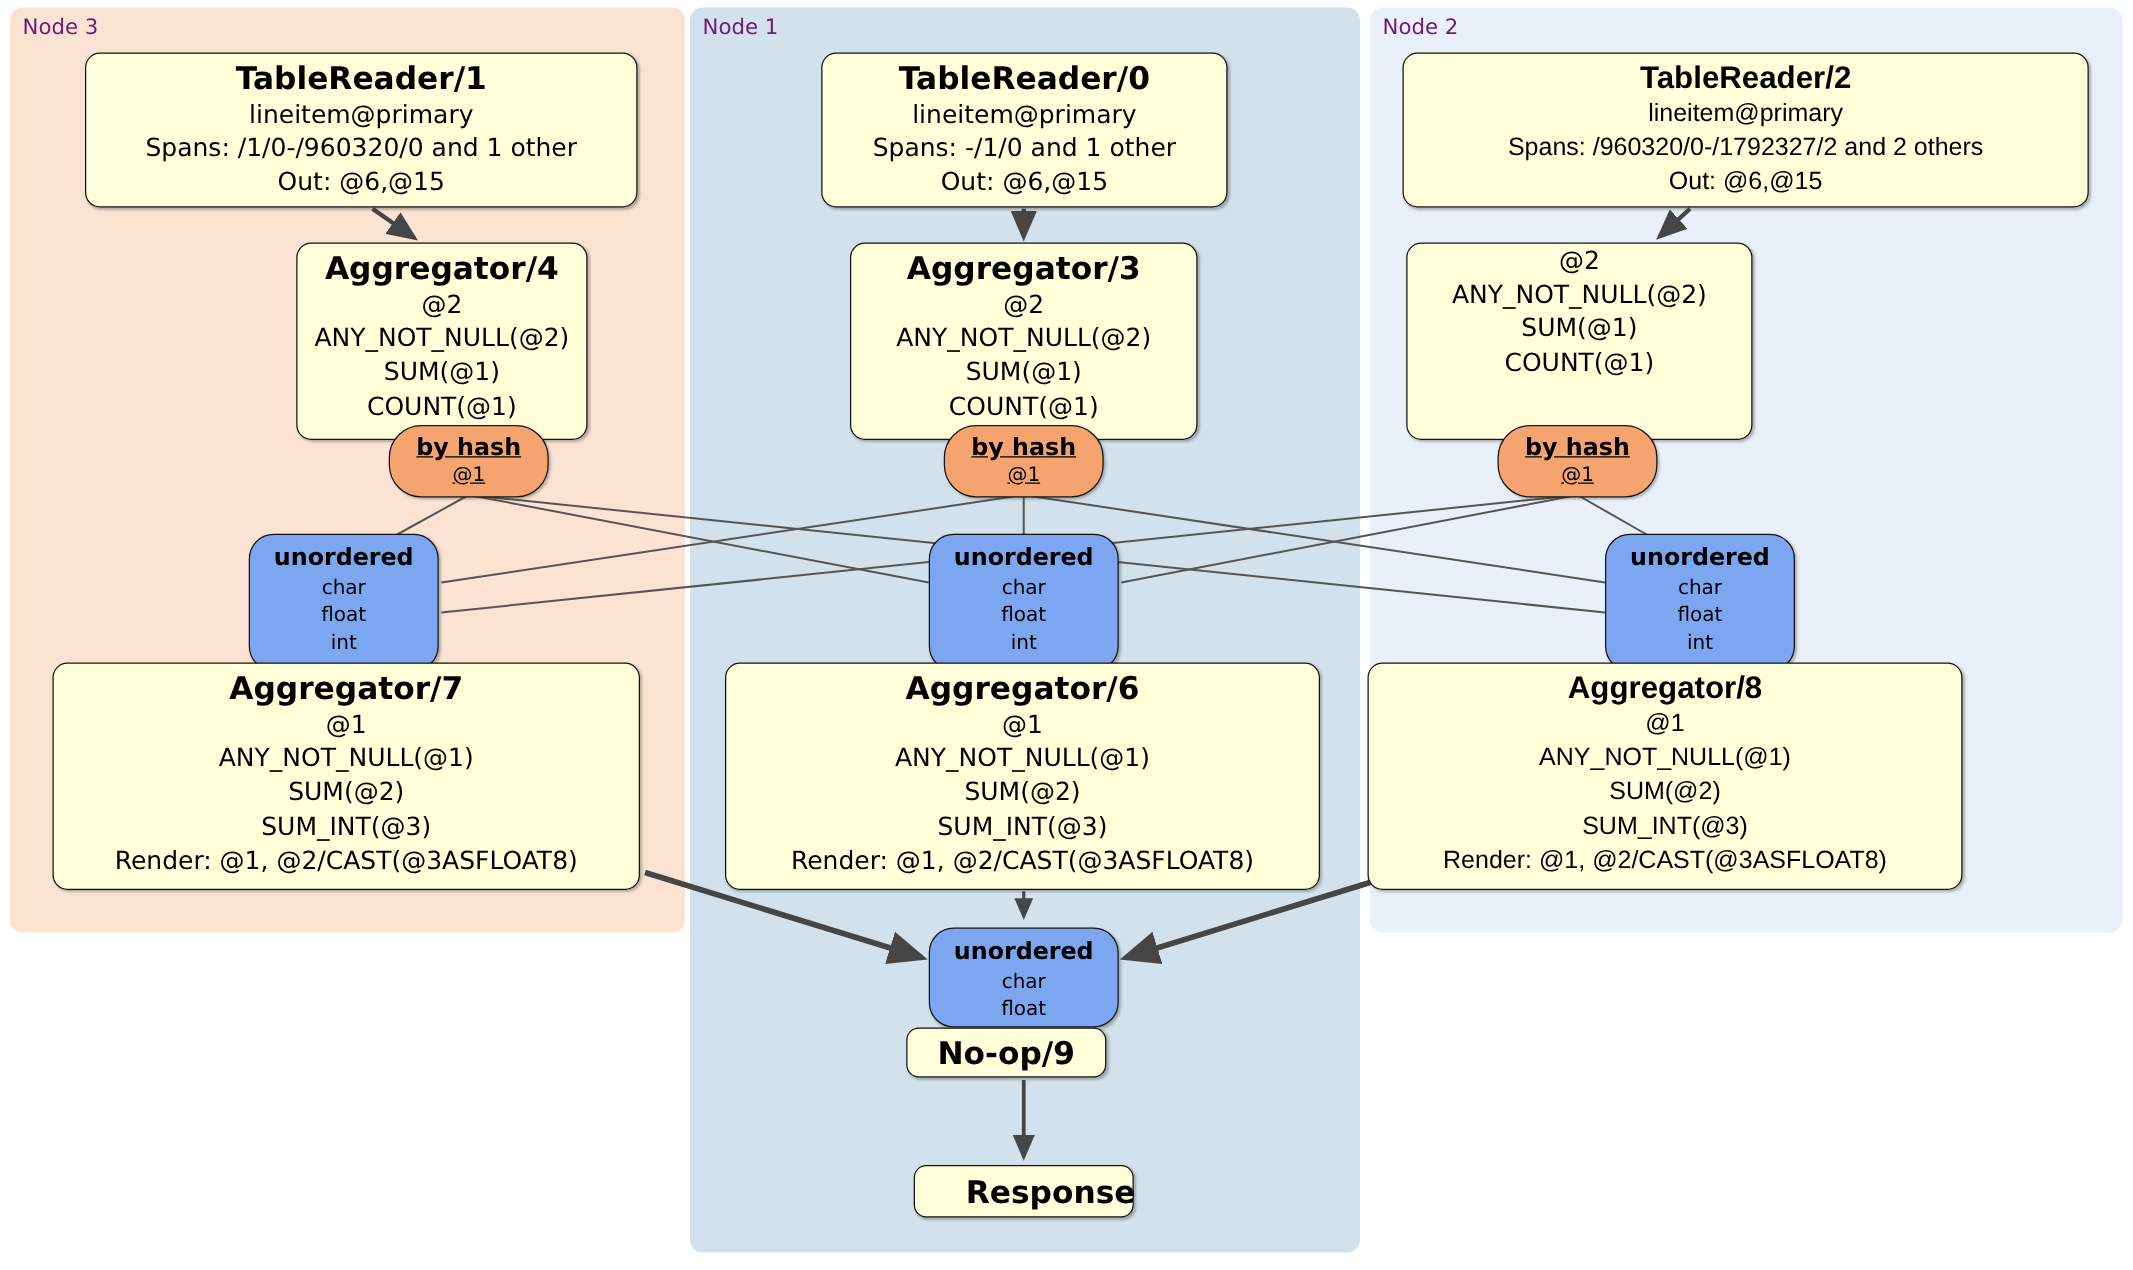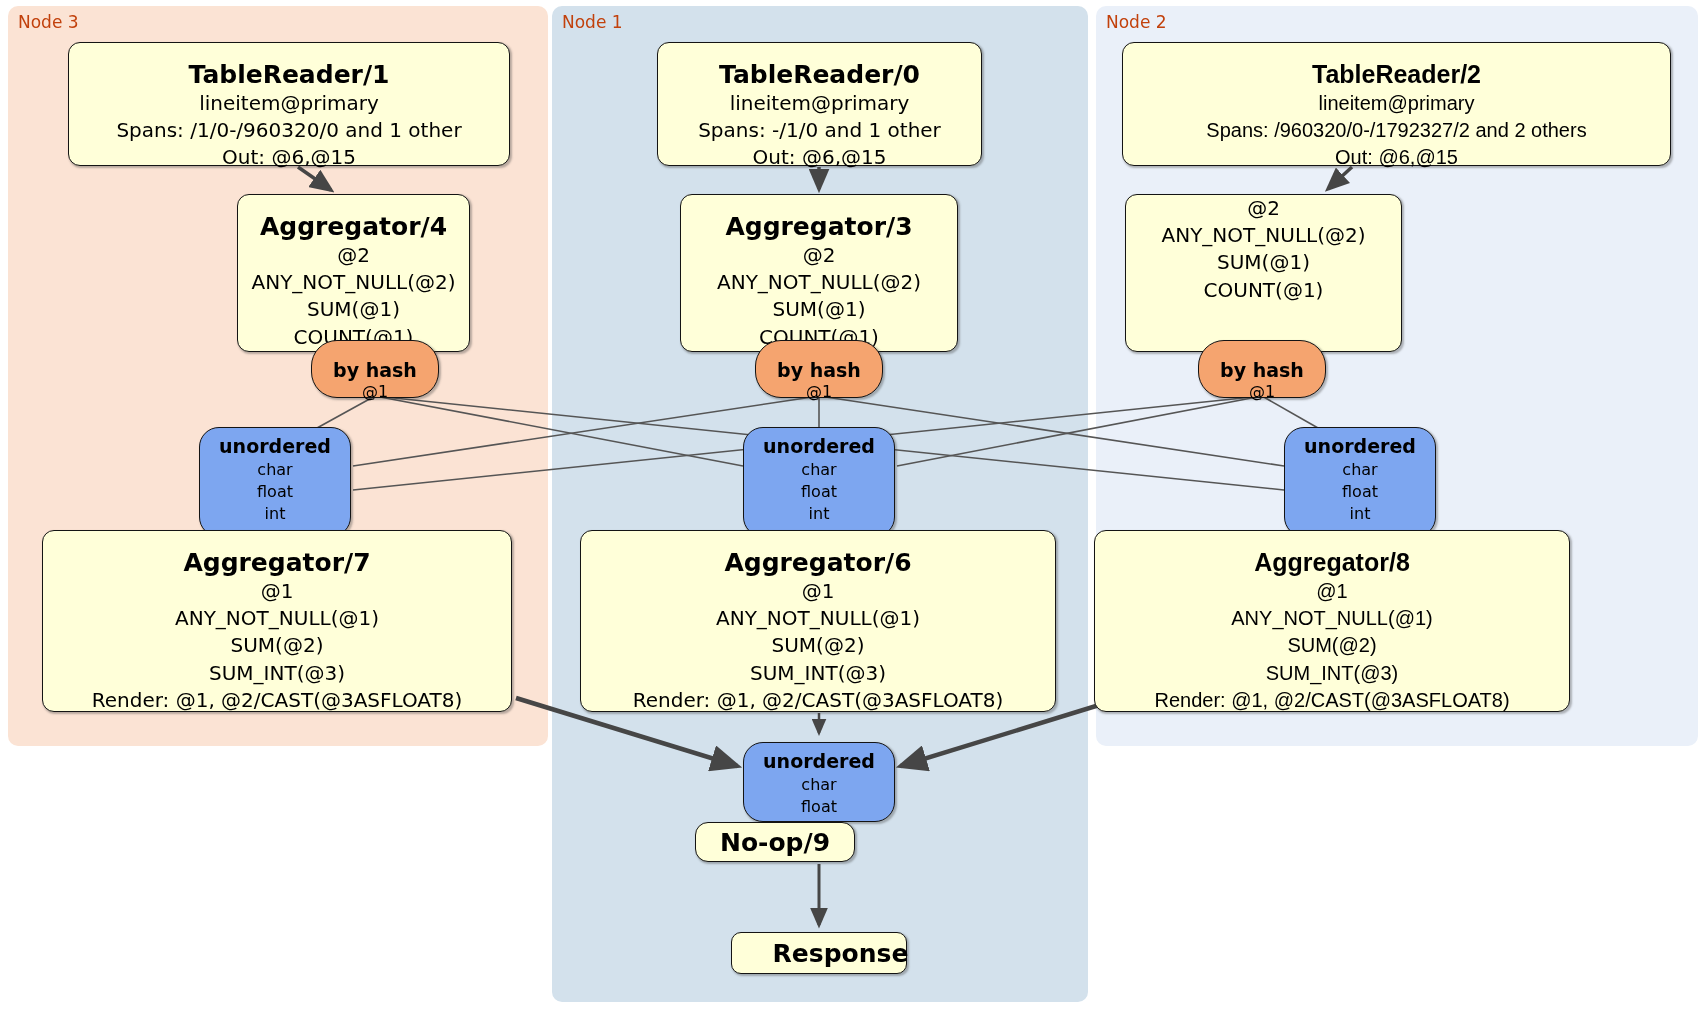--- a/index.html
+++ b/index.html
@@ -1,28 +1,28 @@
 <!DOCTYPE html>
 <html style="--processor-fill: #ffffd9; --router-fill: #f5a46f; --sync-fill: #7da6f0; --node3-bg: #fbe3d4; --node1-bg: #d3e1ec; --node2-bg: #eaf0f9; --edge-thin: #555555; --edge-thick: #464646;"><head>
 <meta charset="utf-8">
 <style>
   html,body{margin:0;padding:0;background:#ffffff;}
   #stage{
     position:relative;width:1706px;height:1016px;overflow:hidden;
     font-family:"DejaVu Sans",sans-serif;color:#000;background:#ffffff;
   }
   .node-group{position:absolute;border-radius:10px;z-index:0;}
-  .node-label{position:absolute;font-size:17px;color:#c2410c;z-index:3;}
+  .node-label{position:absolute;font-size:17px;color:#701a75;z-index:3;}
   #edges{position:absolute;left:0;top:0;z-index:1;}
   .box{position:absolute;box-sizing:border-box;z-index:2;text-align:center;
        border:1.6px solid #141414;box-shadow:1.5px 1.5px 2px rgba(60,60,60,.35);}
   .proc{background:var(--processor-fill);border-radius:12px;font-size:20px;}
-  .proc .title{font-weight:bold;font-size:25px;line-height:31px;padding-top:16px;}
+  .proc .title{font-weight:bold;font-size:25px;line-height:31px;padding-top:4px;}
   .proc .line{line-height:27.2px;white-space:nowrap;}
-  .router{background:var(--router-fill);border-radius:26px;padding-top:17px;}
+  .router{background:var(--router-fill);border-radius:26px;padding-top:5px;text-decoration:underline;}
   .router .title{font-weight:bold;font-size:19px;line-height:24px;}
   .router .line{font-size:16px;line-height:20px;}
   .sync{background:var(--sync-fill);border-radius:20px;padding-top:6px;}
   .sync .title{font-weight:bold;font-size:19px;line-height:25px;}
   .sync .line{font-size:16px;line-height:22px;}
   .single{display:flex;align-items:center;justify-content:center;
           font-weight:bold;font-size:25px;background:var(--processor-fill);border-radius:10px;}
   .narrow{font-family:"Liberation Sans",sans-serif;}
 </style>
 </head>
@@ -174,21 +174,21 @@
     <div class="line">SUM_INT(@3)</div>
     <div class="line">Render: @1, @2/CAST(@3ASFLOAT8)</div>
   </div>
 
   <div class="box sync" style="left:743px;top:742px;width:152px;height:80px;">
     <div class="title">unordered</div>
     <div class="line">char</div>
     <div class="line">float</div>
   </div>
 
-  <div class="box single" style="left:695px;top:822px;width:160px;height:40px;border-radius:13px;">
+  <div class="box single" style="left:725px;top:822px;width:160px;height:40px;">
     <span>No-op/9</span>
   </div>
 
   <div class="box single" style="left:731px;top:932px;width:176px;height:42px;padding-left:43px;">
     <span>Response</span>
   </div>
 
 </div>
 
 </body></html>

